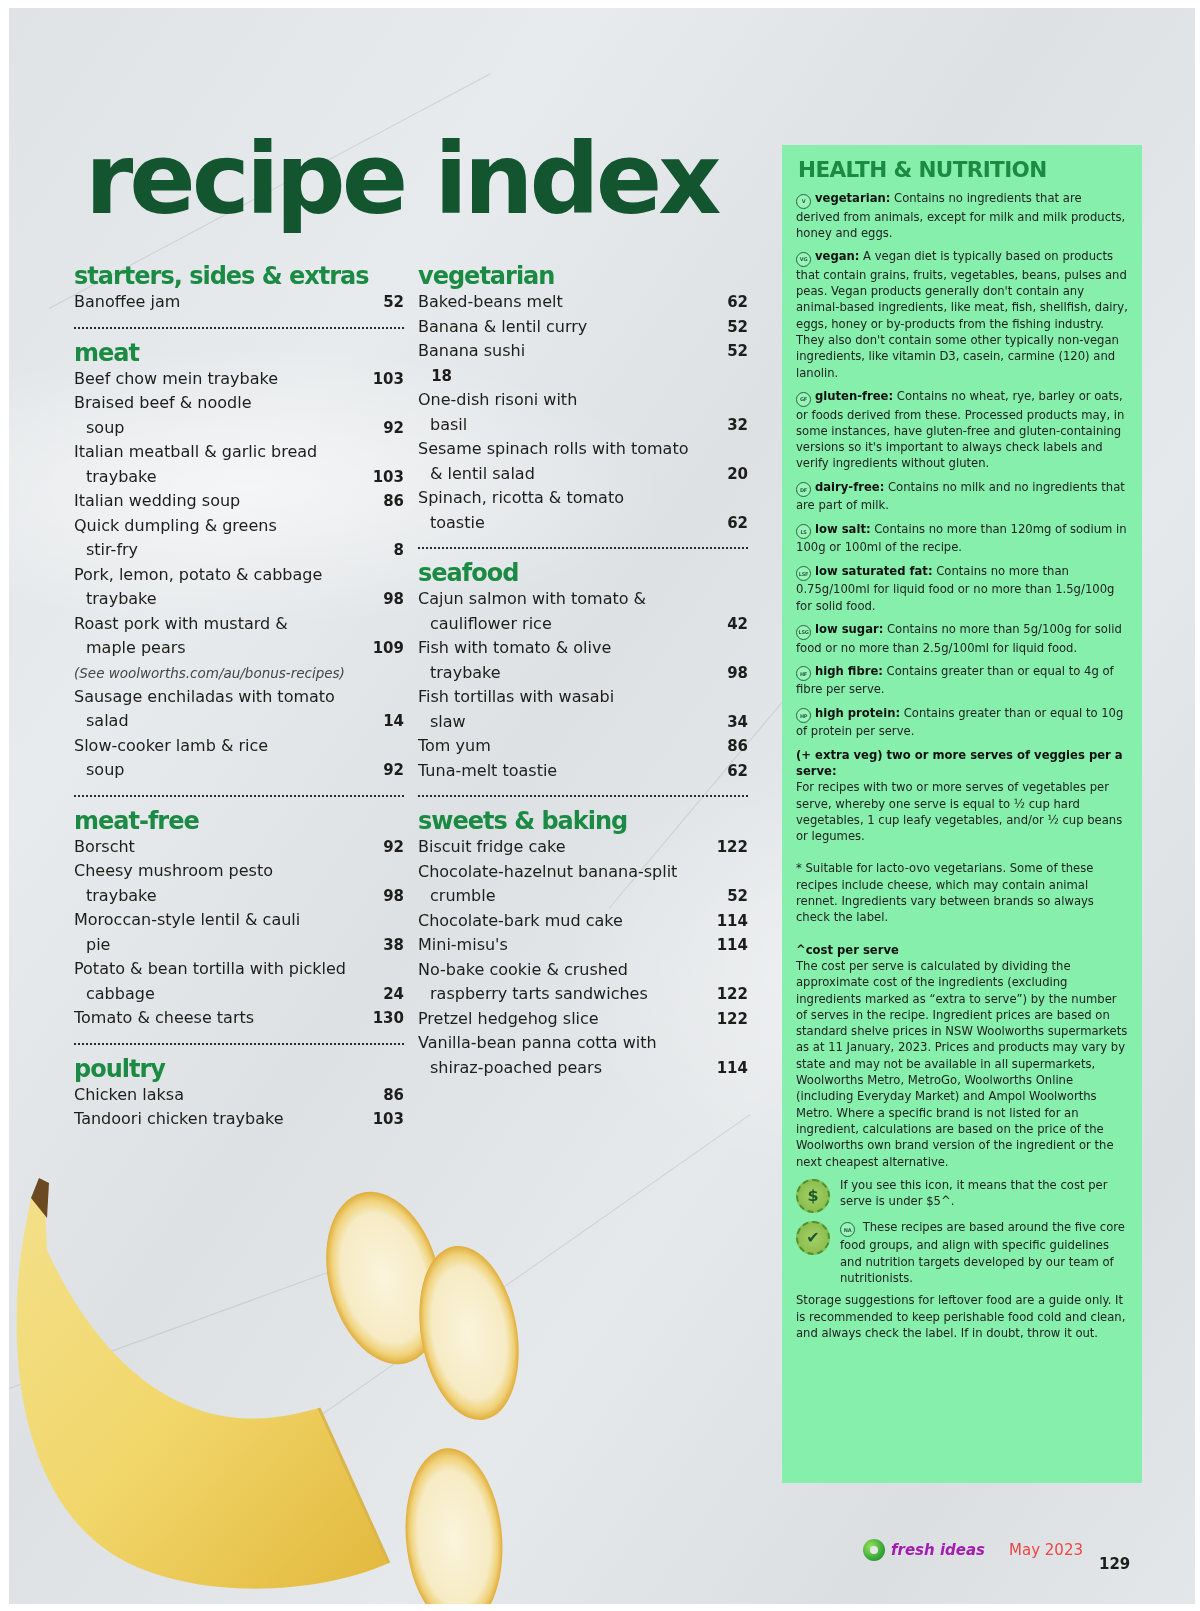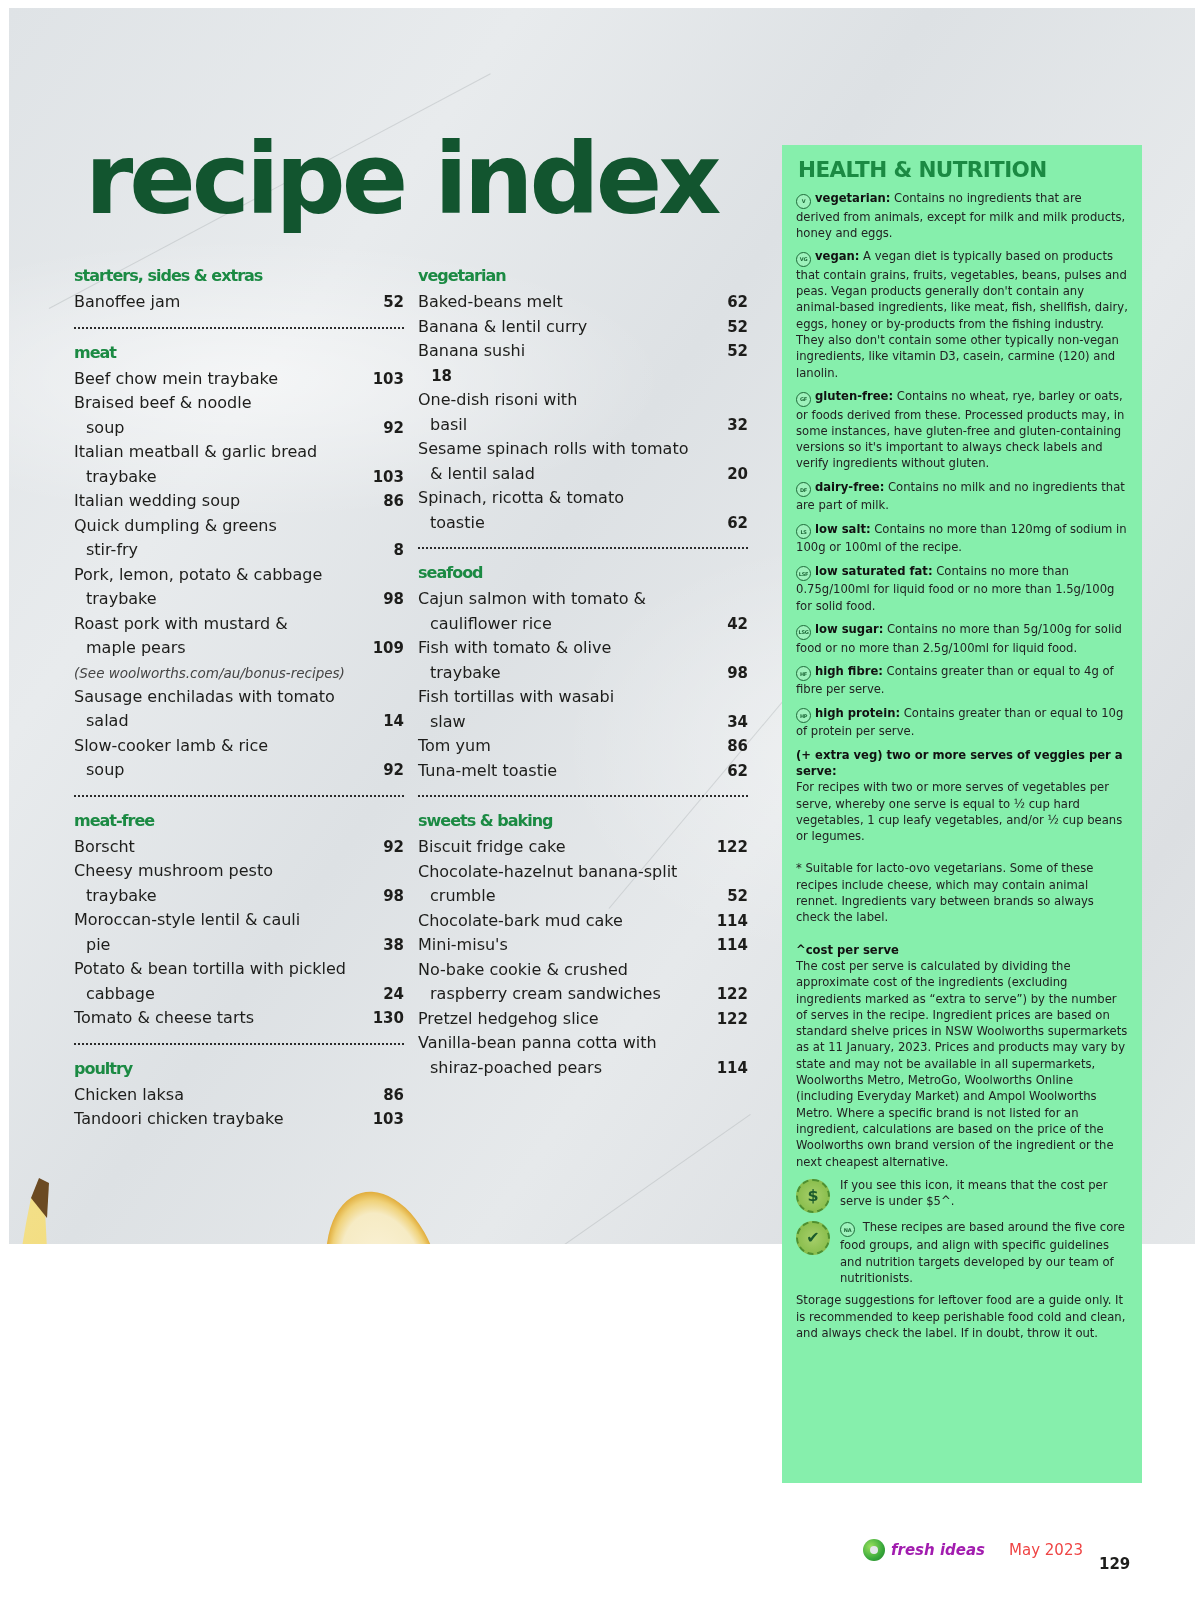--- a/index.html
+++ b/index.html
@@ -1,20 +1,20 @@
 <!DOCTYPE html>
 <html><head>
 <meta charset="utf-8">
 <style>
   * { box-sizing: border-box; margin: 0; padding: 0; }
   html, body { width: 1200px; height: 1611px; background: #ffffff; overflow: hidden; }
   body { font-family: "DejaVu Sans", "Liberation Sans", sans-serif; color: #1d1d1b; position: relative; }
 
   .page {
-    position: absolute; left: 9px; top: 8px; width: 1186px; height: 1236px;
+    position: absolute; left: 9px; top: 8px; width: 1186px; height: 1596px;
     background:
       radial-gradient(ellipse 600px 200px at 20% 30%, rgba(255,255,255,0.55), transparent 70%),
       radial-gradient(ellipse 400px 300px at 70% 60%, rgba(255,255,255,0.35), transparent 70%),
       linear-gradient(125deg, #dfe3e6 0%, #e8ebed 25%, #dde1e4 45%, #e6e9eb 65%, #dcdfe2 85%, #e4e7e9 100%);
     overflow: hidden;
   }
   .vein { position: absolute; height: 1px; background: rgba(160,165,170,0.35); transform-origin: left center; }
 
   .title {
     position: absolute; left: 76px; top: 122px;
@@ -23,21 +23,21 @@
     color: #12552f;
   }
 
   .col { position: absolute; top: 262px; width: 330px; }
   .col-left { left: 74px; }
   .col-mid { left: 418px; }
 
   .section { padding-bottom: 4px; }
   .section-head {
     font-family: "DejaVu Sans", sans-serif; font-weight: bold;
-    font-size: 16px; letter-spacing: -1px; color: #1b8a43; line-height: 28px;
+    font-size: 24px; letter-spacing: -1px; color: #1b8a43; line-height: 28px;
     height: 28px;
   }
   .divider { border-top: 2px dotted #2a2a2a; margin: 8px 0 10px; height: 0; }
 
   .entry { display: flex; align-items: flex-end; justify-content: space-between; font-size: 16px; line-height: 24.5px; }
   .entry .name { flex: 1; padding-right: 6px; }
   .entry .name .cont { display: block; padding-left: 12px; }
   .entry .page-num { font-weight: bold; font-size: 15px; width: 34px; text-align: right; }
 
   .badge {
@@ -276,21 +276,21 @@
       </div>
       <div class="entry">
         <div class="name"><span>Chocolate-bark mud cake</span></div>
         <div class="page-num">114</div>
       </div>
       <div class="entry">
         <div class="name"><span>Mini-misu's</span></div>
         <div class="page-num">114</div>
       </div>
       <div class="entry">
-        <div class="name"><span>No-bake cookie &amp; crushed</span><span class="cont">raspberry cream sandwiches</span></div>
+        <div class="name"><span>No-bake cookie &amp; crushed</span><span class="cont">raspberry tarts sandwiches</span></div>
         <div class="page-num">122</div>
       </div>
       <div class="entry">
         <div class="name"><span>Pretzel hedgehog slice</span></div>
         <div class="page-num">122</div>
       </div>
       <div class="entry">
         <div class="name"><span>Vanilla-bean panna cotta with</span><span class="cont">shiraz-poached pears</span></div>
         <div class="page-num">114</div>
       </div>

